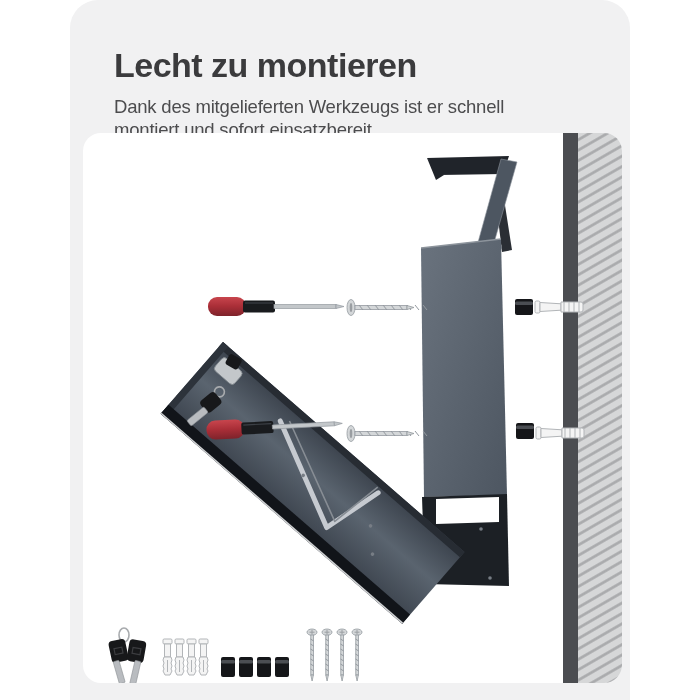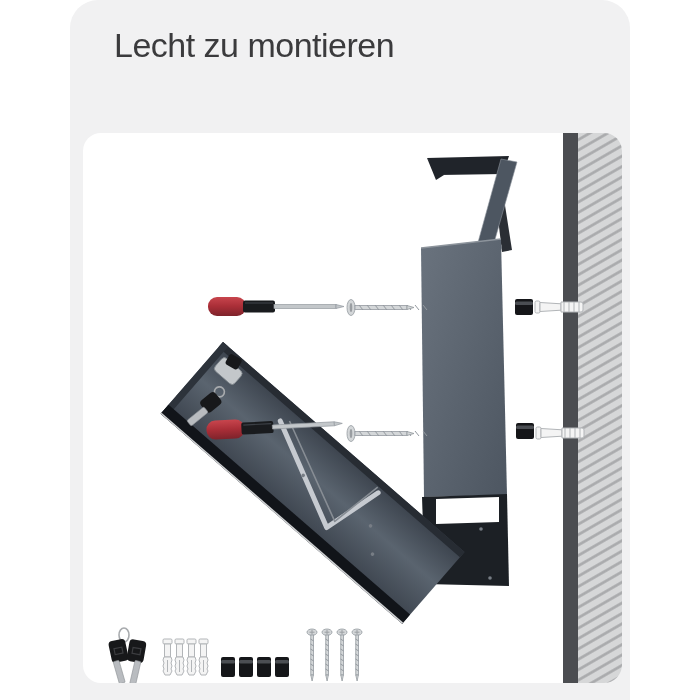--- a/index.html
+++ b/index.html
@@ -8,22 +8,22 @@
     background:#ffffff;
     font-family:"Liberation Sans", sans-serif;
   }
   .panel{
     position:absolute;left:70px;top:0;width:560px;height:700px;
     background:var(--panel-bg,#f1f1f2);
     border-radius:28px 28px 0 0;
   }
   .header{position:absolute;left:44px;top:0;width:480px;}
   .title{
-    margin:0;padding-top:26px;
-    font-size:34px;font-weight:400;letter-spacing:-0.5px;
+    margin:0;padding-top:46px;
+    font-size:34px;font-weight:700;letter-spacing:-0.5px;
     color:var(--title-color,#3b3b3d);
   }
   .subtitle{
     margin:10px 0 0 0;width:400px;
     font-size:18.5px;line-height:23px;letter-spacing:-0.2px;
     color:var(--subtitle-color,#4c4c4e);
   }
   .scene{
     position:absolute;left:13px;top:133px;width:539px;height:550px;
     background:var(--card-bg,#ffffff);
@@ -67,20 +67,21 @@
   .key-blade{fill:var(--key-metal,#b9bcc0);stroke:#8e9296;stroke-width:0.6;}
   .ring{fill:none;stroke:#a8abae;stroke-width:1.6;}
   .lock-body{fill:#c3c7ca;stroke:#80868c;stroke-width:0.8;}
 </style>
 </head>
 <body>
 
 <div class="panel">
   <div class="header">
     <h1 class="title">Lecht zu montieren</h1>
+    <p class="subtitle">Dank des mitgelieferten Werkzeugs ist er schnell montiert und sofort einsatzbereit.</p>
   </div>
 
   <div class="scene">
     <svg width="539" height="550" viewBox="0 0 539 550">
       <defs>
         <linearGradient id="bodyGrad" x1="0" y1="0" x2="1" y2="1">
           <stop offset="0" stop-color="#6a737e"></stop>
           <stop offset="1" stop-color="#4d5661"></stop>
         </linearGradient>
         <linearGradient id="doorGrad" x1="0" y1="0" x2="0" y2="1">

